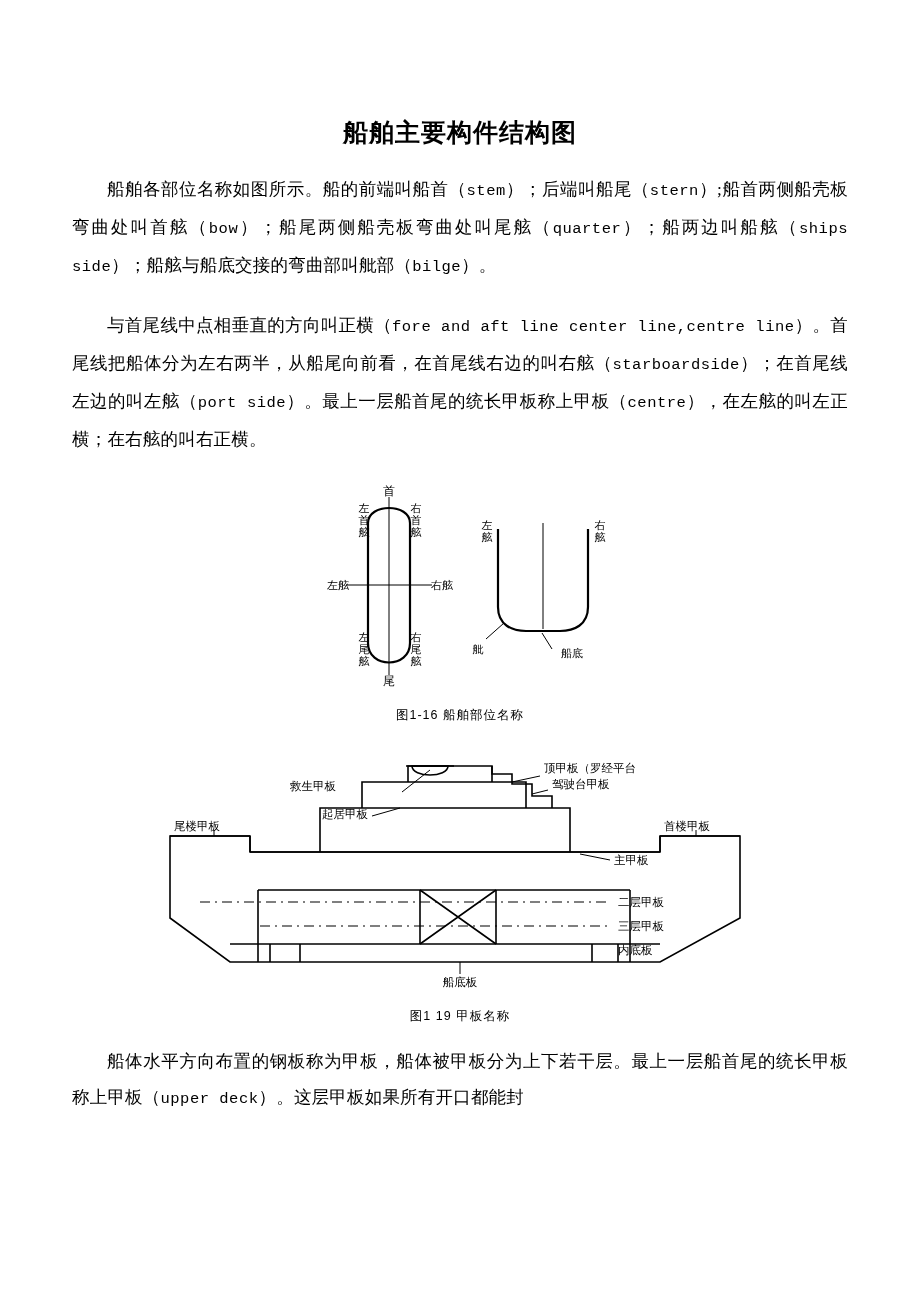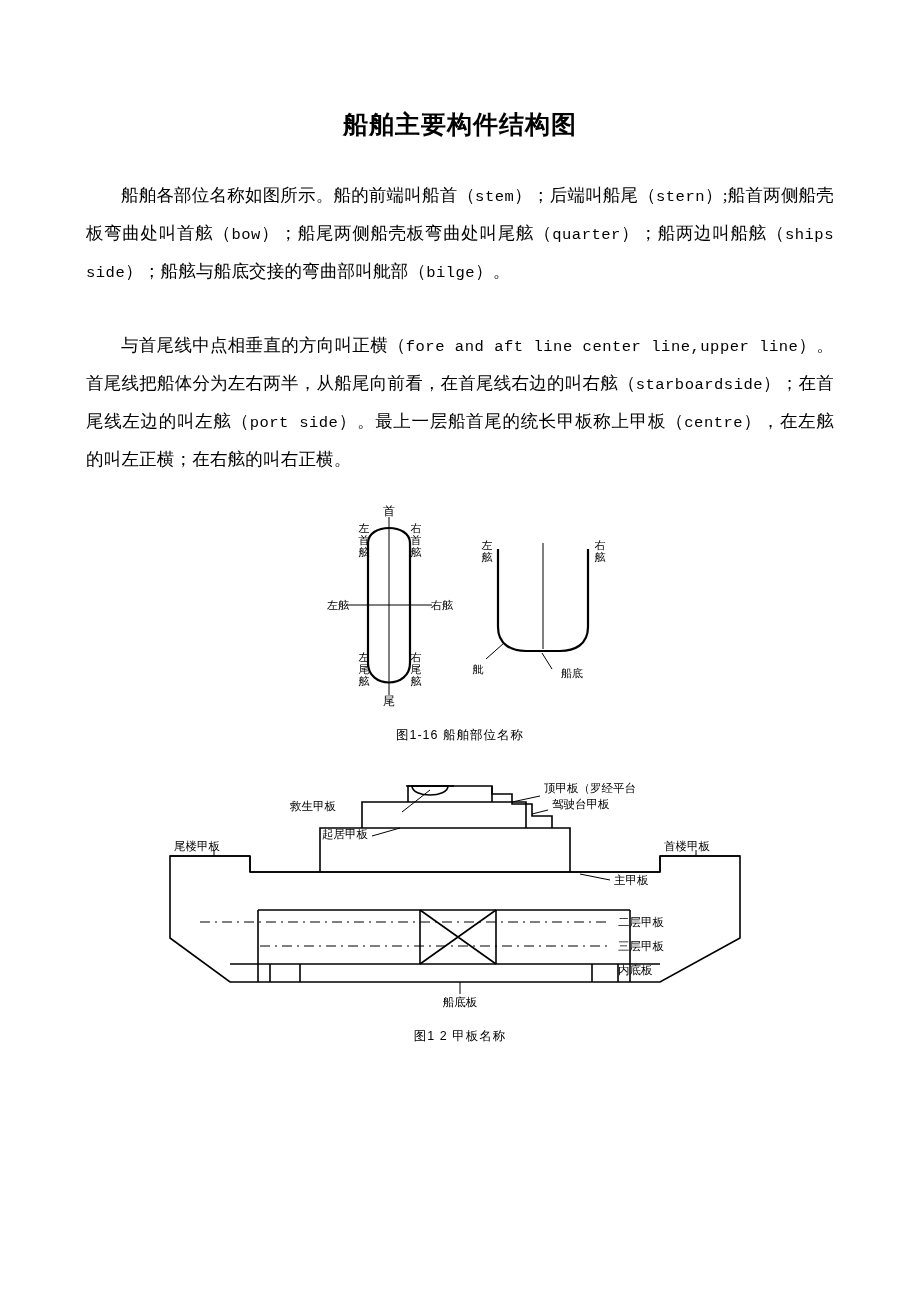--- a/index.html
+++ b/index.html
@@ -13,36 +13,36 @@
     font-family: "Liberation Serif", serif;
     color: #000000;
     position: relative;
     overflow: hidden;
   }
   .page {
     position: relative;
     width: 920px;
     height: 1302px;
     box-sizing: border-box;
-    padding: 0 72px;
+    padding: 8px 72px;
   }
   .doc-title {
     text-align: center;
     font-family: "Liberation Sans", sans-serif;
     font-size: 25px;
     font-weight: bold;
     letter-spacing: 1px;
     margin: 0;
     padding-top: 108px;
   }
   .para {
     font-size: 17.5px;
     line-height: 36px;
     text-indent: 2em;
-    margin: 14px;
+    margin: 0;
     padding-top: 22px;
     text-align: justify;
     letter-spacing: 0.2px;
   }
   .para .en {
     font-family: "Liberation Mono", monospace;
     font-size: 15.5px;
     letter-spacing: 0.5px;
   }
   .figure-wrap {
@@ -73,21 +73,21 @@
   }
 </style>
 </head>
 <body>
 
 <div class="page">
 
   <h1 class="doc-title">船舶主要构件结构图</h1>
 
   <p class="para" id="para-1"><span>船舶各部位名称如图所示。船的前端叫船首（</span><span class="en">stem</span><span>）；后端叫船尾（</span><span class="en">stern</span><span>）;船首两侧船壳板弯曲处叫首舷（</span><span class="en">bow</span><span>）；船尾两侧船壳板弯曲处叫尾舷（</span><span class="en">quarter</span><span>）；船两边叫船舷（</span><span class="en">ships side</span><span>）；船舷与船底交接的弯曲部叫舭部（</span><span class="en">bilge</span><span>）。</span></p>
-  <p class="para" id="para-2"><span>与首尾线中点相垂直的方向叫正横（</span><span class="en">fore and aft line center line,upper line</span><span>）。首尾线把船体分为左右两半，从船尾向前看，在首尾线右边的叫右舷（</span><span class="en">starboardside</span><span>）；在首尾线左边的叫左舷（</span><span class="en">port    side</span><span>）。最上一层船首尾的统长甲板称上甲板（</span><span class="en">centre</span><span>），在左舷的叫左正横；在右舷的叫右正横。</span></p>
+  <p class="para" id="para-2"><span>与首尾线中点相垂直的方向叫正横（</span><span class="en">fore and aft line center line,centre line</span><span>）。首尾线把船体分为左右两半，从船尾向前看，在首尾线右边的叫右舷（</span><span class="en">starboardside</span><span>）；在首尾线左边的叫左舷（</span><span class="en">port    side</span><span>）。最上一层船首尾的统长甲板称上甲板（</span><span class="en">centre</span><span>），在左舷的叫左正横；在右舷的叫右正横。</span></p>
 
   <div class="figure-wrap fig1">
     <svg width="400" height="230" viewBox="0 0 400 230">
 
       <path d="M 108 44 C 108 24, 150 24, 150 44 L 150 164 C 150 190, 108 190, 108 164 Z" fill="none" stroke="#000" stroke-width="2.2"></path>
 
       <line x1="129" y1="18" x2="129" y2="196" stroke="#000" stroke-width="1"></line>
 
       <line x1="86" y1="106" x2="172" y2="106" stroke="#000" stroke-width="1"></line>
 
@@ -186,17 +186,18 @@
       <text x="412" y="58" font-size="11.5">驾驶台甲板</text>
       <text x="228" y="88" font-size="11.5" text-anchor="end">起居甲板</text>
       <text x="34" y="100" font-size="11.5">尾楼甲板</text>
       <text x="524" y="100" font-size="11.5">首楼甲板</text>
       <text x="474" y="134" font-size="11.5">主甲板</text>
       <text x="478" y="176" font-size="11.5">二层甲板</text>
       <text x="478" y="200" font-size="11.5">三层甲板</text>
       <text x="478" y="224" font-size="11.5">内底板</text>
       <text x="320" y="256" font-size="11.5" text-anchor="middle">船底板</text>
     </svg>
-    <div class="fig-caption">图1 2    甲板名称</div>
+    <div class="fig-caption">图1 19    甲板名称</div>
   </div>
 
+  <p class="para last-para" id="para-3"><span>船体水平方向布置的钢板称为甲板，船体被甲板分为上下若干层。最上一层船首尾的统长甲板称上甲板（</span><span class="en">upper    deck</span><span>）。这层甲板如果所有开口都能封</span></p>
 
 </div>
 
 </body></html>

